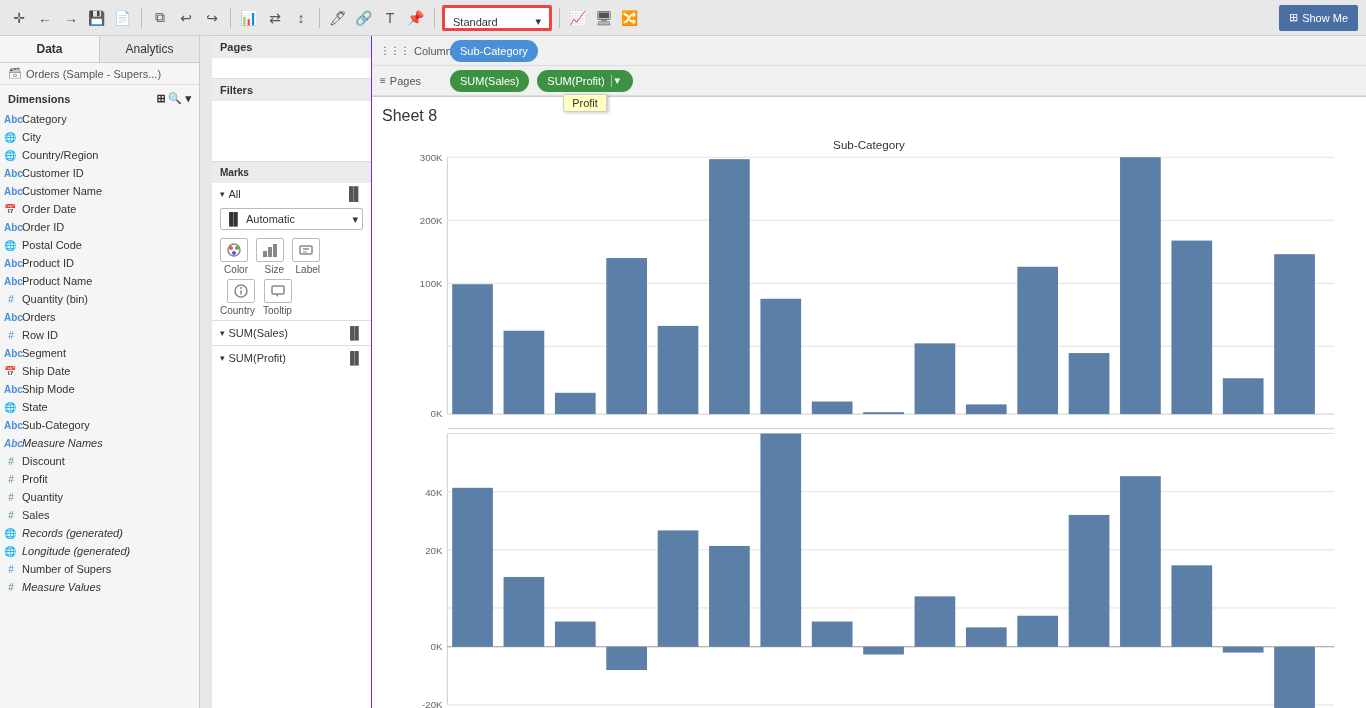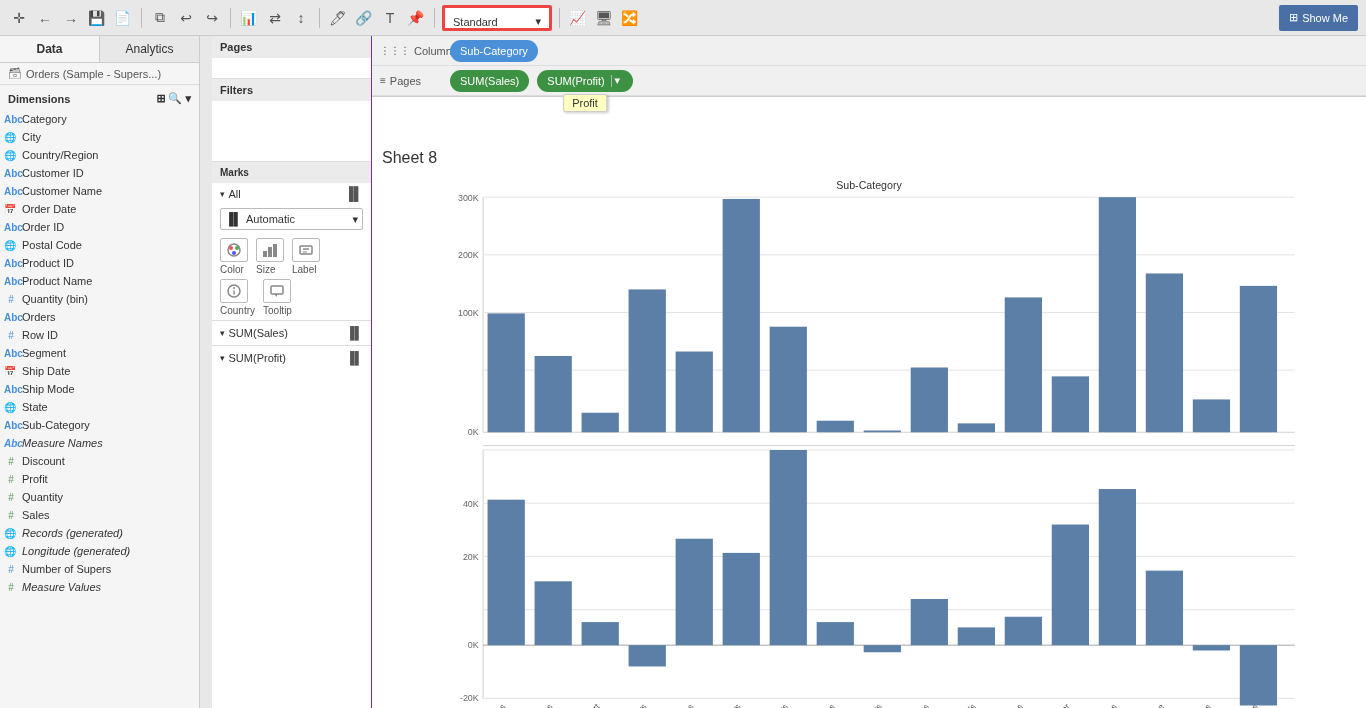--- a/index.html
+++ b/index.html
@@ -51,21 +51,21 @@
 
     .marks-section { flex: 1; }
     .marks-header { padding: 5px 8px; font-size: 10px; font-weight: bold; color: #333; background: #ebebeb; display: flex; align-items: center; }
 
     .marks-all-row { display: flex; align-items: center; padding: 3px 8px; gap: 4px; font-size: 11px; }
     .marks-bar-icon { font-size: 13px; color: #555; }
 
     .marks-type-select { margin: 4px 8px; height: 22px; border: 1px solid #bbb; background: #fff; border-radius: 2px; font-size: 11px; display: flex; align-items: center; padding: 0 4px; gap: 4px; cursor: pointer; }
 
     .marks-buttons { display: flex; padding: 4px 8px; gap: 8px; }
-    .marks-btn { display: flex; flex-direction: column; align-items: flex-start; font-size: 10px; color: #555; cursor: pointer; gap: 2px; }
+    .marks-btn { display: flex; flex-direction: column; align-items: flex-end; font-size: 10px; color: #555; cursor: pointer; gap: 2px; }
     .marks-btn-icon { width: 28px; height: 24px; border: 1px solid #bbb; background: #fff; border-radius: 2px; display: flex; align-items: center; justify-content: center; font-size: 13px; }
 
     .marks-sub-section { border-top: 1px solid #ddd; padding: 3px 8px; }
     .marks-sub-row { display: flex; align-items: center; padding: 2px 0; gap: 4px; font-size: 11px; }
     .marks-sub-label { font-size: 11px; flex: 1; }
     .marks-sub-icon { font-size: 12px; color: #555; cursor: pointer; }
 
     
     .right-area { flex: 1; display: flex; flex-direction: column; background: #fff; overflow: hidden; }
 
@@ -75,21 +75,21 @@
 
     .pill { height: 22px; border-radius: 11px; padding: 0 10px; display: flex; align-items: center; font-size: 11px; color: #fff; cursor: pointer; gap: 4px; position: relative; }
     .pill-blue { background: #4a90d9; }
     .pill-green { background: #3d9142; }
 
     .pill-dropdown { width: 12px; height: 12px; border-left: 1px solid rgba(255,255,255,0.5); display: flex; align-items: center; justify-content: center; margin-left: 2px; }
 
     .tooltip-popup { position: absolute; top: 24px; left: 50%; transform: translateX(-50%); background: #ffffc0; border: 1px solid #ccc; padding: 2px 8px; font-size: 11px; color: #333; z-index: 100; white-space: nowrap; border-radius: 2px; box-shadow: 1px 1px 3px rgba(0,0,0,0.2); }
 
     
-    .chart-container { flex: 1; padding: 10px 10px 9px; overflow: hidden; position: relative; margin-top: 42px; }
+    .chart-container { flex: 1; padding: 10px 10px 0; overflow: hidden; position: relative; }
     .sheet-title { font-size: 16px; font-weight: normal; color: #333; margin-bottom: 8px; }
 
     .chart-wrapper { position: relative; width: 100%; height: 100%; }
 
     svg.chart-svg { width: 100%; height: 100%; }
   </style>
 </head>
 <body>
 
 <div class="app-container">

